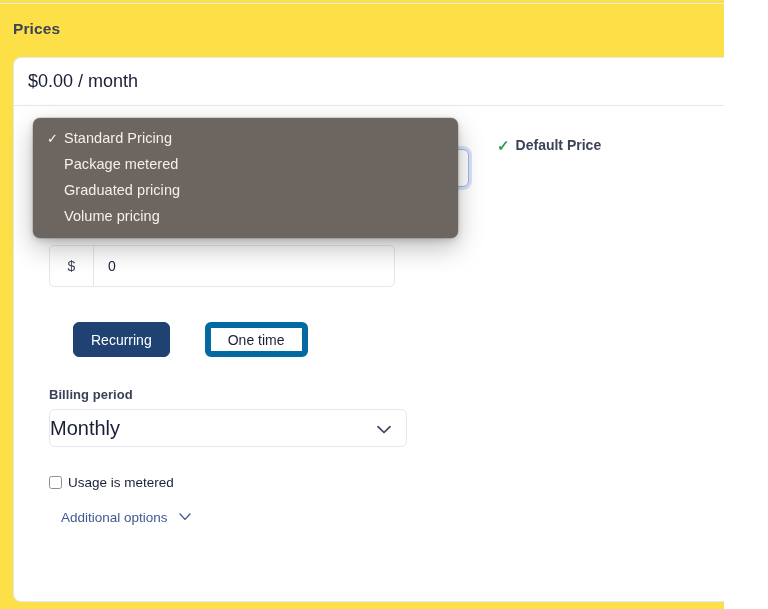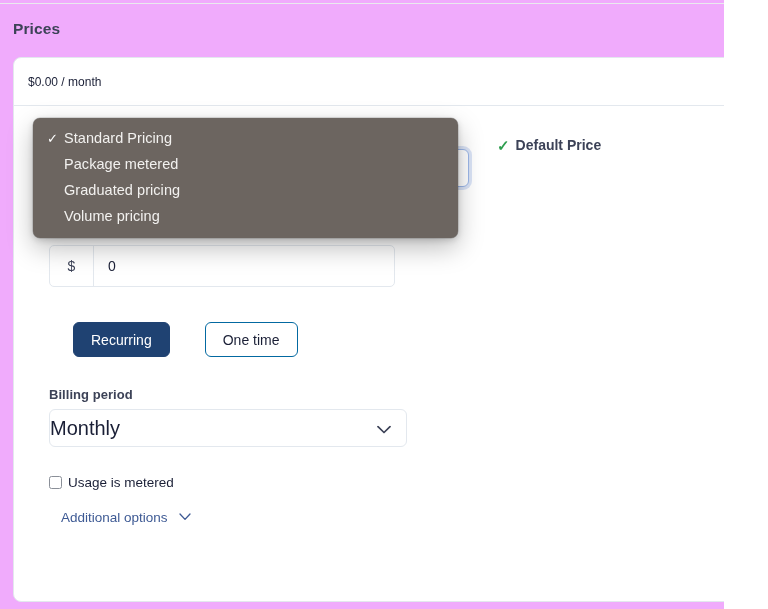--- a/index.html
+++ b/index.html
@@ -11,21 +11,21 @@
     background: #ffffff;
     font-family: "Liberation Sans", sans-serif;
     -webkit-font-smoothing: antialiased;
   }
 
   #page {
     position: relative;
     width: 724px;
     height: 609px;
     overflow: hidden;
-    background: #f0abfc;
+    background: #fde047;
   }
 
   
   .top-rule {
     position: absolute;
     top: 3px;
     left: 0;
     width: 768px;
     height: 1px;
     background: #e9eaee;
@@ -57,21 +57,21 @@
   
   .summary-row {
     position: relative;
     height: 48px;
     border-bottom: 1px solid #e3e8ee;
     display: flex;
     align-items: center;
     padding-left: 14px;
   }
   .summary-text {
-    font-size: 12px;
+    font-size: 18px;
     color: #1a1f36;
   }
 
   
   .card-body {
     position: relative;
     padding: 21px 0 0 35px;
   }
 
   .field-label {
@@ -233,21 +233,21 @@
     cursor: pointer;
     margin-left: 24px;
   }
   .toggle-btn.active {
     background: #1f4272;
     border: 1px solid #1f4272;
     color: #ffffff;
   }
   .toggle-btn.inactive {
     background: #ffffff;
-    border: 1px solid #0369a1;
+    border: 6px solid #0369a1;
     color: #1a1f36;
   }
 
   
   .billing-block { margin-top: 30px; }
   .billing-select {
     position: relative;
     width: 358px;
     height: 38px;
     border: 1px solid #e3e8ee;

